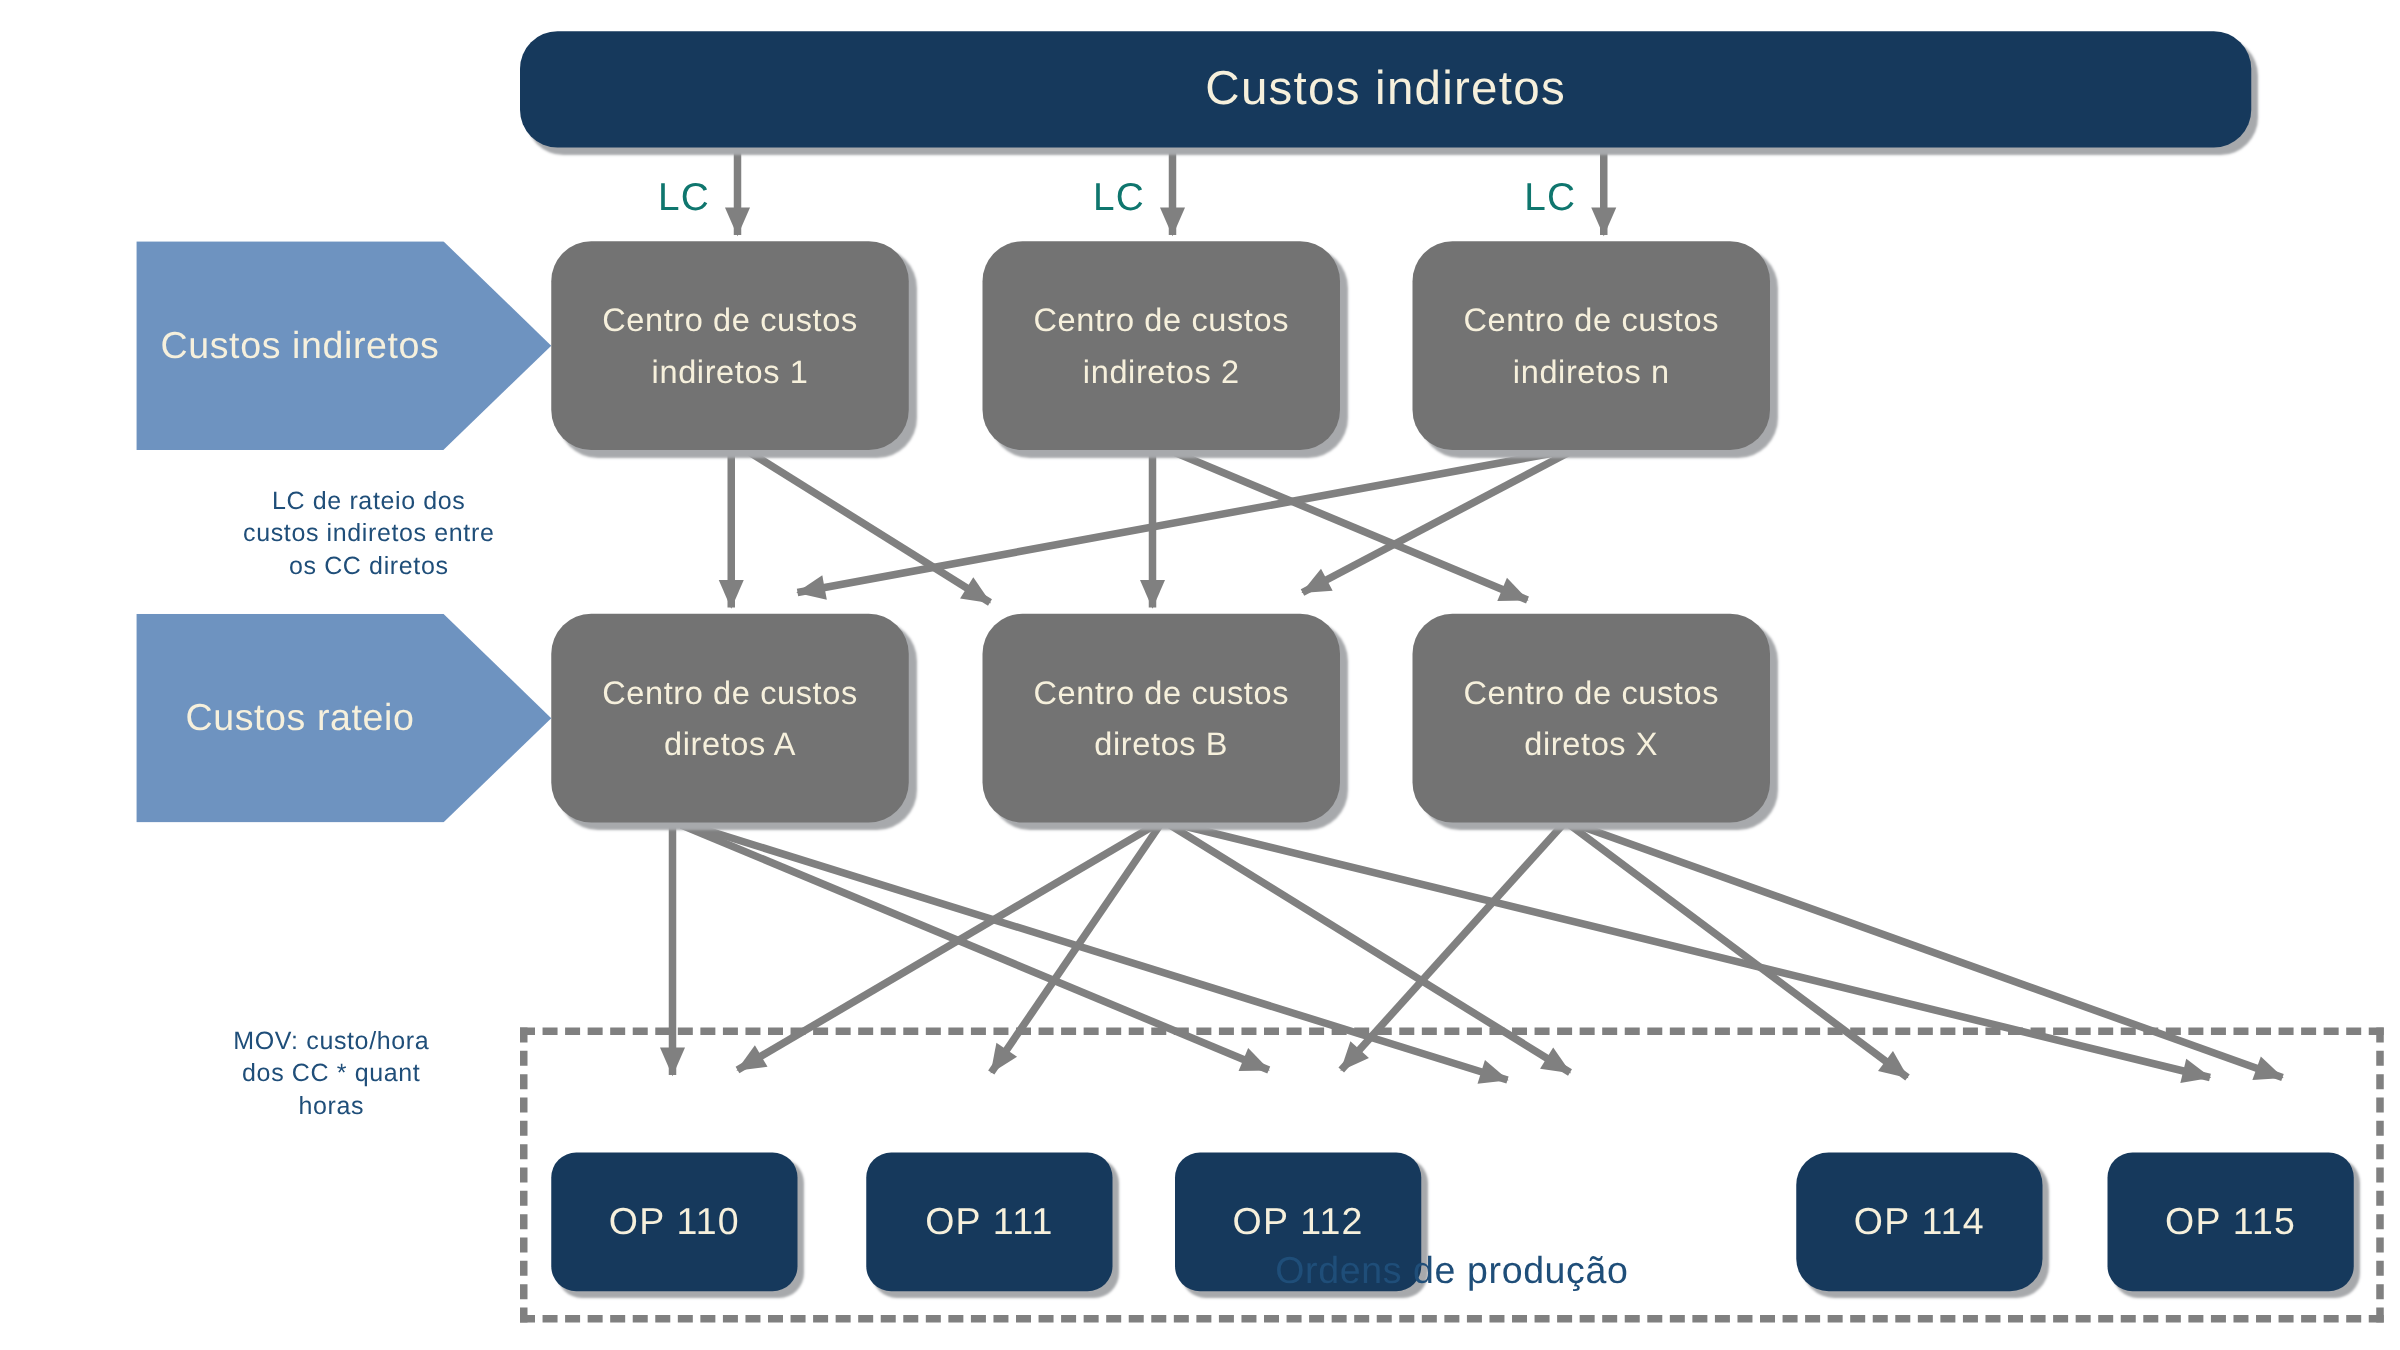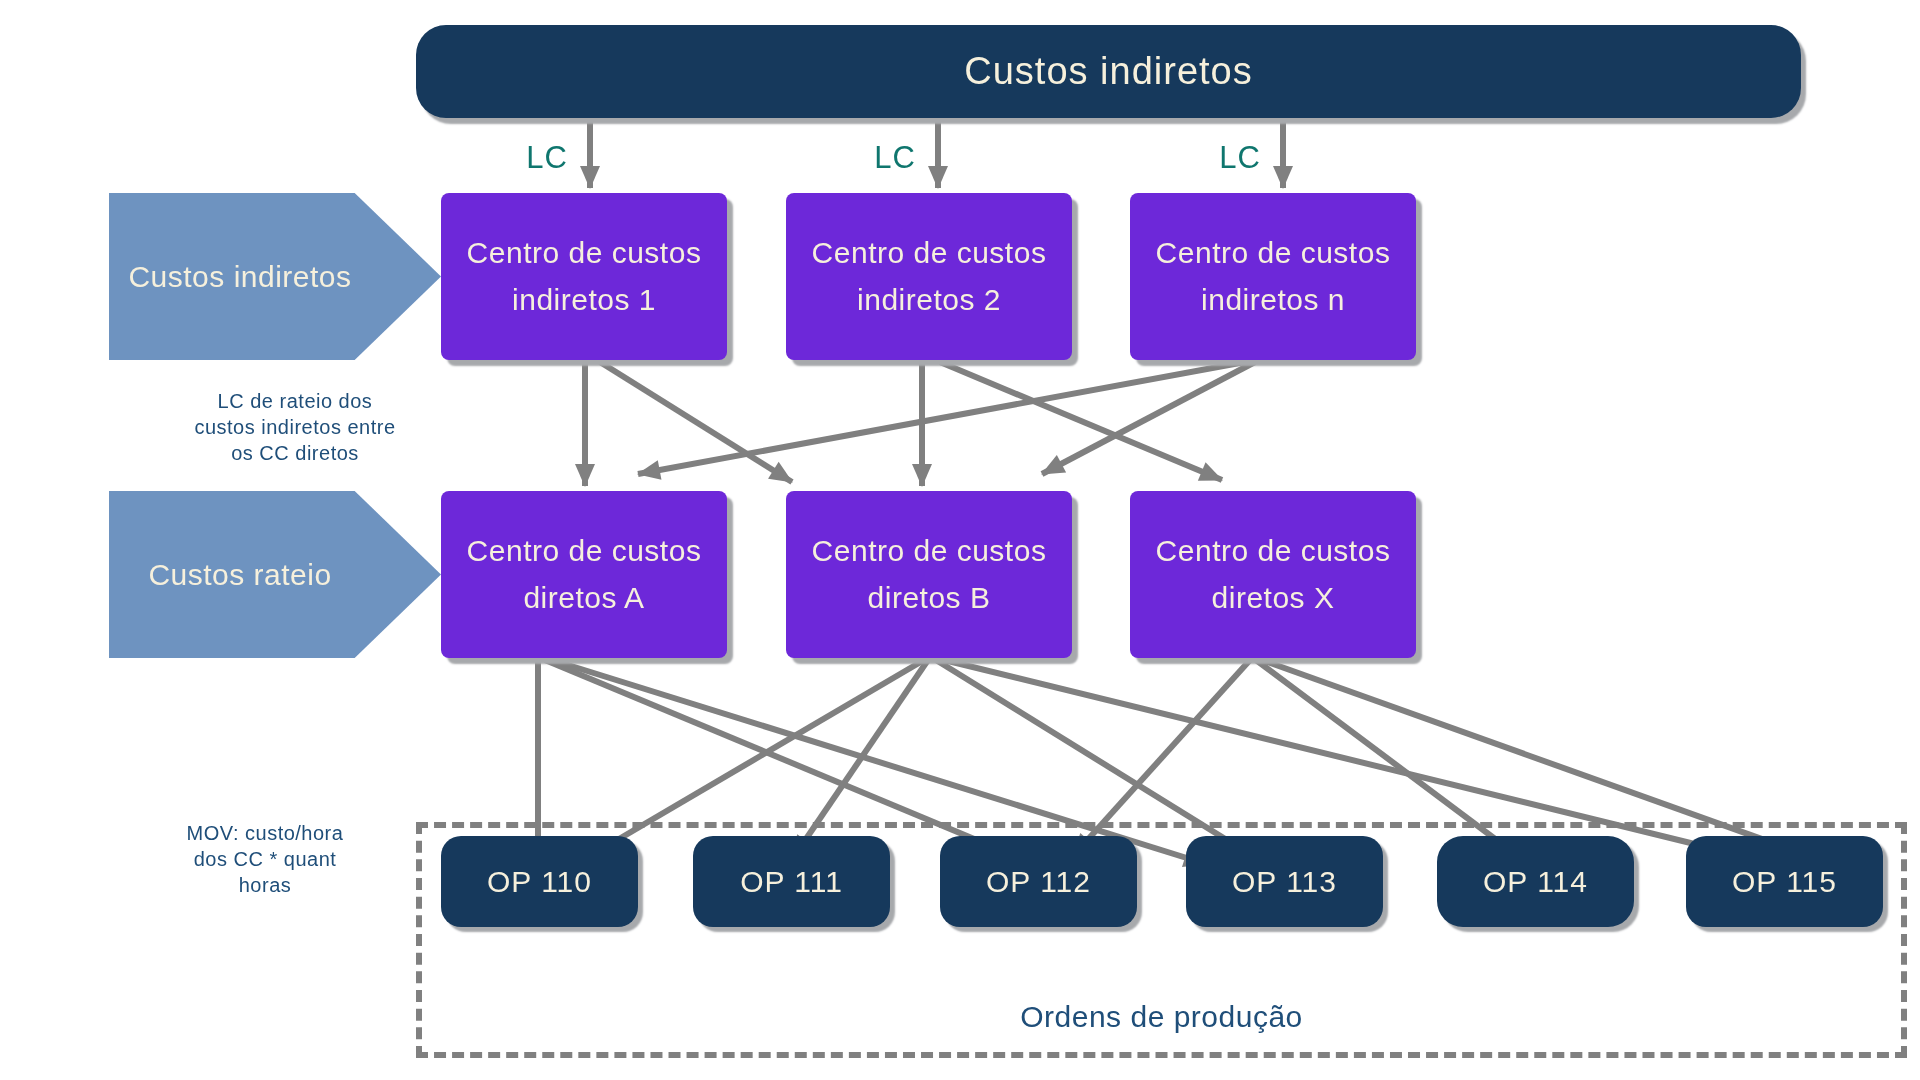--- a/index.html
+++ b/index.html
@@ -12,44 +12,44 @@
     left:416px;top:25px;width:1385px;height:93px;
     background:#16395C;border-radius:30px;
     box-shadow:5px 6px 2px #a7a9ac;
     display:flex;align-items:center;justify-content:center;
     color:#F6F0DC;font-size:38px;letter-spacing:1px;
   }
   .lc-label{
     color:#0f766e;font-size:31px;letter-spacing:1px;width:110px;text-align:right;
   }
   .red-box{
-    width:286px;height:167px;background:#6d28d9;border-radius:8px;
+    width:286px;height:167px;background:#737373;border-radius:32px;
     box-shadow:6px 6px 2px #a7a9ac;
     display:flex;align-items:center;justify-content:center;text-align:center;
-    color:#F6F0DC;font-size:30px;line-height:1.55;letter-spacing:0.5px;
+    color:#F6F0DC;font-size:26px;line-height:1.55;letter-spacing:0.5px;
     white-space:pre-line;
   }
   .chevron{
     left:109px;width:332px;height:167px;background:#6E93C0;
     -webkit-clip-path:polygon(0 0,74% 0,100% 50%,74% 100%,0 100%);
     clip-path:polygon(0 0,74% 0,100% 50%,74% 100%,0 100%);
     display:flex;align-items:center;justify-content:center;
     color:#F6F0DC;font-size:30px;letter-spacing:0.5px;
     padding-right:70px;box-sizing:border-box;
   }
   .side-note{
     color:#1F4E79;font-size:20px;line-height:1.3;letter-spacing:0.5px;
     text-align:center;white-space:pre-line;
   }
   .dashed-frame{
     left:416px;top:822px;width:1491px;height:236px;
     border:6px dashed #808080;box-sizing:border-box;
   }
   .op-box{
-    top:836px;width:197px;height:91px;background:#16395C;border-radius:20px;
+    top:922px;width:197px;height:111px;background:#16395C;border-radius:20px;
     box-shadow:5px 5px 2px #a7a9ac;
     display:flex;align-items:center;justify-content:center;
     color:#F6F0DC;font-size:30px;letter-spacing:1px;
   }
   .orders-label{
     left:416px;top:1000px;width:1491px;text-align:center;
     color:#1F4E79;font-size:30px;letter-spacing:0.5px;
   }
   #connector-layer{left:0;top:0;width:1920px;height:1080px;pointer-events:none;}
 </style>
@@ -121,19 +121,18 @@
 
   <div class="abs side-note" style="left:95px;top:820px;width:340px;">MOV: custo/hora
 dos CC * quant
 horas</div>
 
   <div class="abs dashed-frame"></div>
 
   <div class="abs op-box" style="left:441px;">OP 110</div>
   <div class="abs op-box" style="left:693px;">OP 111</div>
   <div class="abs op-box" style="left:940px;">OP 112</div>
-  <div class="abs op-box" style="left:1186px;">OP 113</div>
   <div class="abs op-box" style="left:1437px;border-radius:26px;">OP 114</div>
   <div class="abs op-box" style="left:1686px;text-align:right;">OP 115</div>
 
   <div class="abs orders-label">Ordens de produção</div>
 
 </div>
 
 </body></html>

